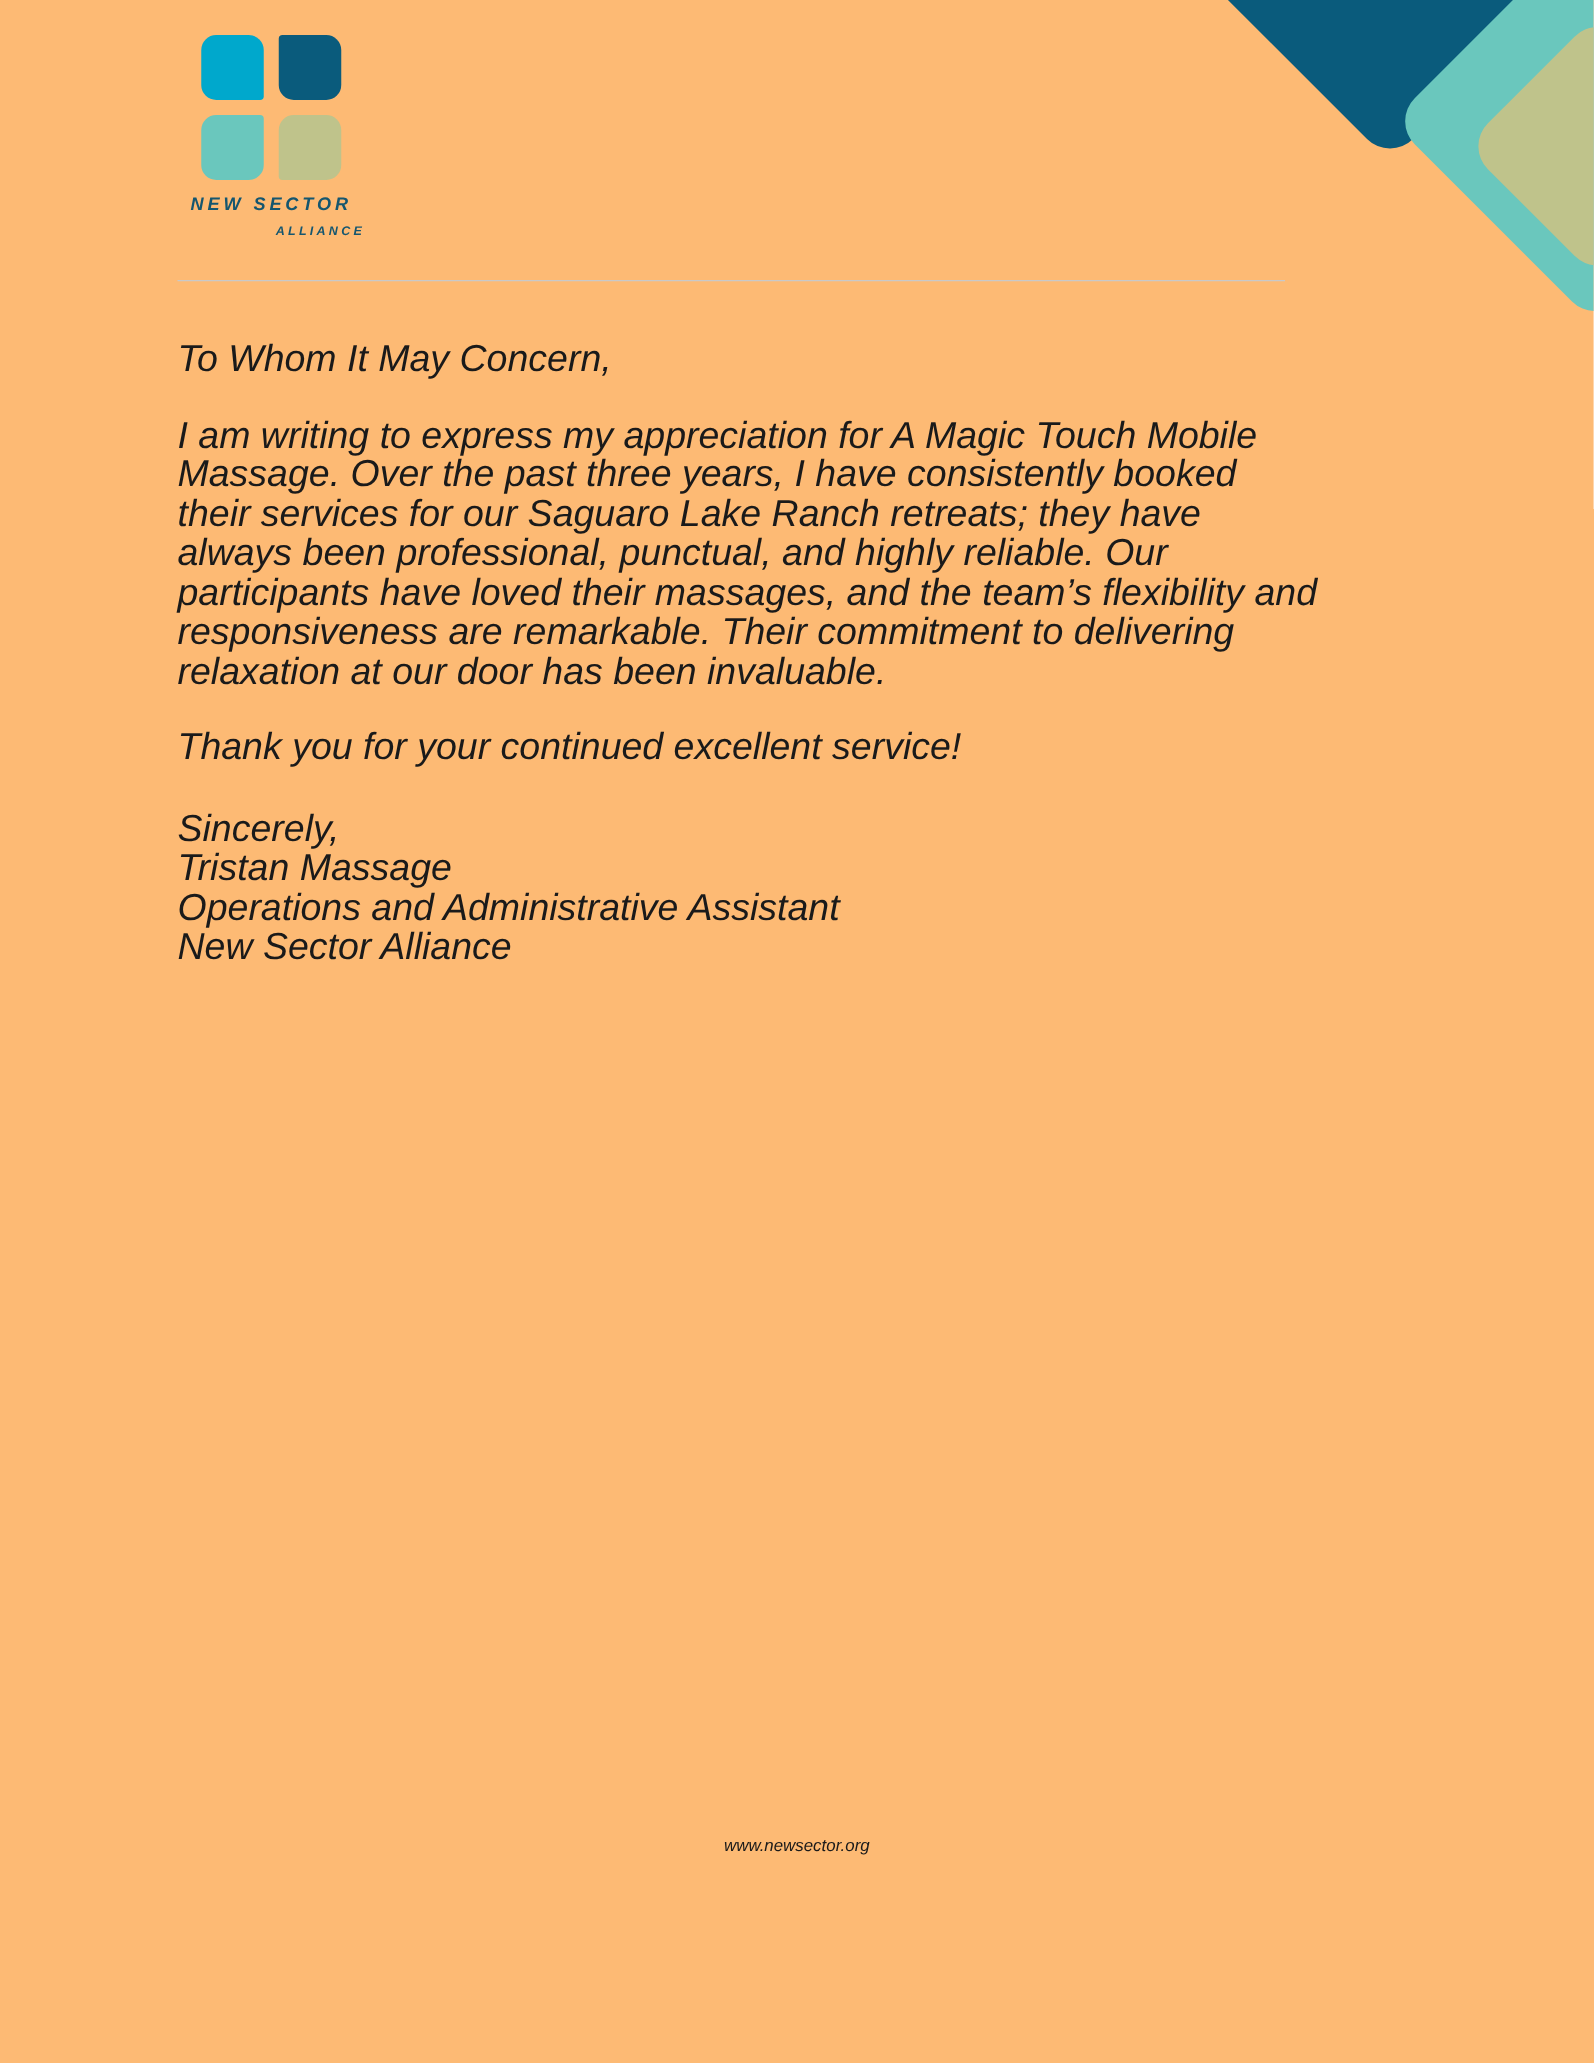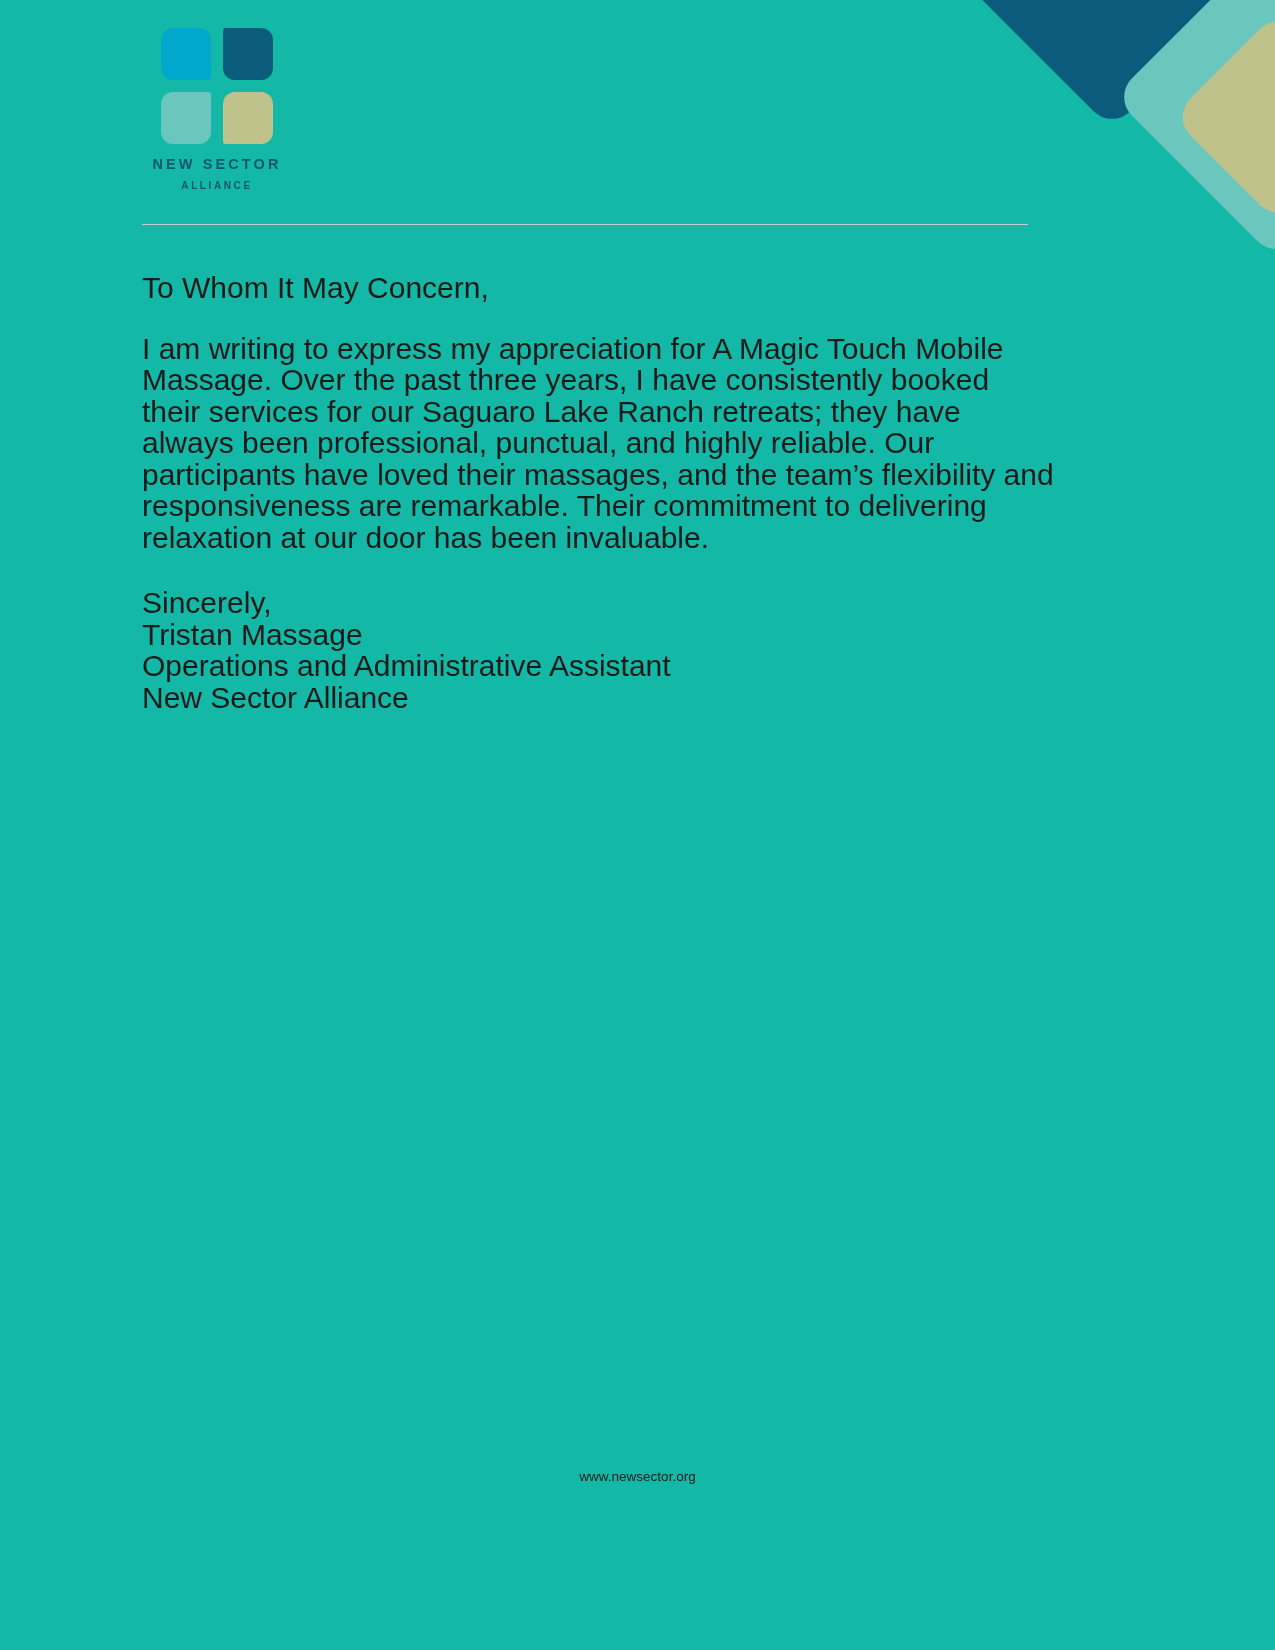--- a/index.html
+++ b/index.html
@@ -9,23 +9,24 @@
   }
   body {
     font-family: "Liberation Sans", sans-serif;
     -webkit-font-smoothing: antialiased;
   }
 
   .page {
     position: relative;
     width: 1275px;
     height: 1650px;
-    background: #14b8a6;
+    background: #fdba74;
     overflow: hidden;
     box-sizing: border-box;
+    font-style: italic;
   }
 
   
   .corner-deco {
     position: absolute;
     top: 0;
     right: 0;
     width: 380px;
     height: 300px;
     overflow: hidden;
@@ -82,21 +83,21 @@
   .logo-wordmark {
     text-align: center;
     font-size: 14.5px;
     font-weight: 700;
     letter-spacing: 3.1px;
     color: #15566f;
     margin-top: 12px;
     white-space: nowrap;
   }
   .logo-subwordmark {
-    text-align: center;
+    text-align: right;
     font-size: 10px;
     font-weight: 700;
     letter-spacing: 2.6px;
     color: #15566f;
     margin-top: 8px;
     white-space: nowrap;
   }
 
   
   .divider {
@@ -156,20 +157,21 @@
     </div>
     <div class="logo-wordmark">NEW SECTOR</div>
     <div class="logo-subwordmark">ALLIANCE</div>
   </div>
 
   <div class="divider"></div>
 
   <div class="letter">
     <p>To Whom It May Concern,</p>
     <p>I am writing to express my appreciation for A Magic Touch Mobile Massage. Over the past three years, I have consistently booked their services for our Saguaro Lake Ranch retreats; they have always been professional, punctual, and highly reliable. Our participants have loved their massages, and the team’s flexibility and responsiveness are remarkable. Their commitment to delivering relaxation at our door has been invaluable.</p>
+    <p>Thank you for your continued excellent service!</p>
     <p>
       <span class="sig-line">Sincerely,</span>
       <span class="sig-line">Tristan Massage</span>
       <span class="sig-line">Operations and Administrative Assistant</span>
       <span class="sig-line">New Sector Alliance</span>
     </p>
   </div>
 
   <div class="footer">www.newsector.org</div>
 

